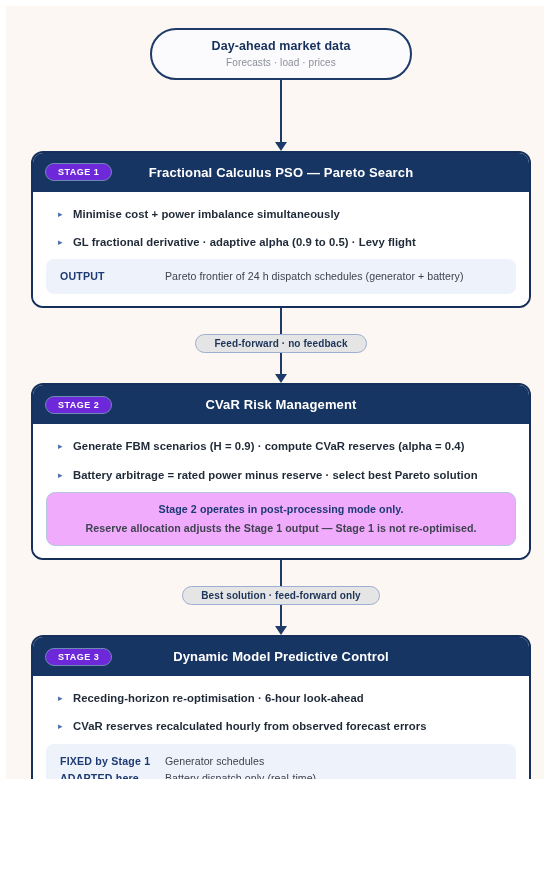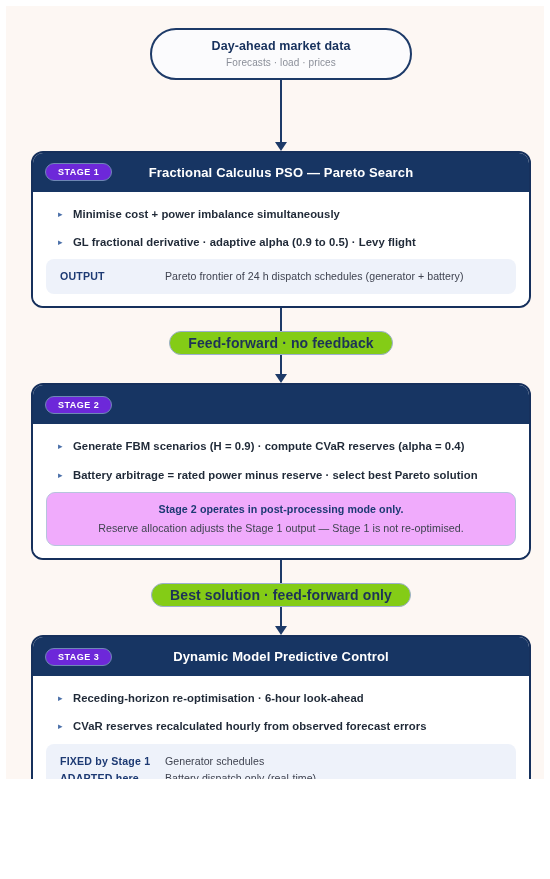--- a/index.html
+++ b/index.html
@@ -110,25 +110,25 @@
     left: 50%;
     top: 0;
     transform: translateX(-50%);
     width: 2px;
     height: 100%;
     background: #1d3a68;
   }
   .pill {
     position: relative;
     z-index: 2;
-    background: #84cc16;
+    background: #e5e5e5;
     border: 1px solid #9dafd0;
     border-radius: 12px;
     padding: 3px 18px;
-    font-size: 14px;
+    font-size: 10px;
     font-weight: bold;
     color: #1d3357;
     letter-spacing: 0.1px;
     white-space: nowrap;
   }
 
   
   .stage-card {
     width: 500px;
     box-sizing: border-box;
@@ -230,21 +230,21 @@
   }
   .note-line-1 {
     font-size: 10.7px;
     font-weight: bold;
     color: #1d3a73;
     letter-spacing: 0.05px;
     margin-bottom: 7px;
   }
   .note-line-2 {
     font-size: 10.7px;
-    font-weight: normal;
+    font-weight: bold;
     color: #3f4350;
     letter-spacing: 0.05px;
   }
 </style>
 </head>
 <body>
 
 <div id="page">
   <div class="flow">
 
@@ -289,20 +289,21 @@
           <div class="pill">Feed-forward · no feedback</div>
         </div>
         <div class="pill-seg-bot"></div>
         <div class="conn-arrow"></div>
       </div>
     </div>
 
     <div class="stage-card">
       <div class="stage-header">
         <div class="stage-badge">STAGE 2</div>
+        <div class="stage-title">CVaR Risk Management</div>
       </div>
       <div class="stage-body">
         <div class="bullet-row">
           <span class="bullet-mark">▸</span>
           <span class="bullet-text">Generate FBM scenarios (H = 0.9) · compute CVaR reserves (alpha = 0.4)</span>
         </div>
         <div class="bullet-row">
           <span class="bullet-mark">▸</span>
           <span class="bullet-text">Battery arbitrage = rated power minus reserve · select best Pareto solution</span>
         </div>

